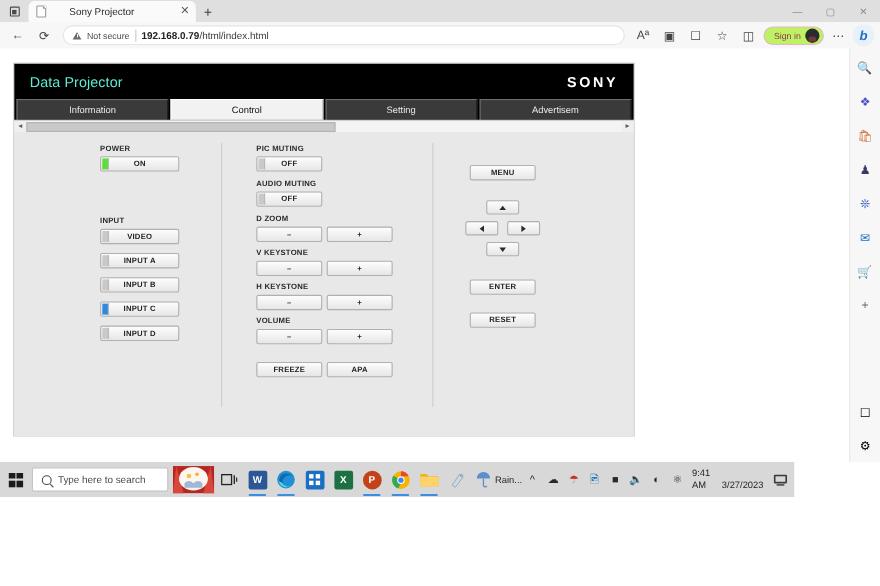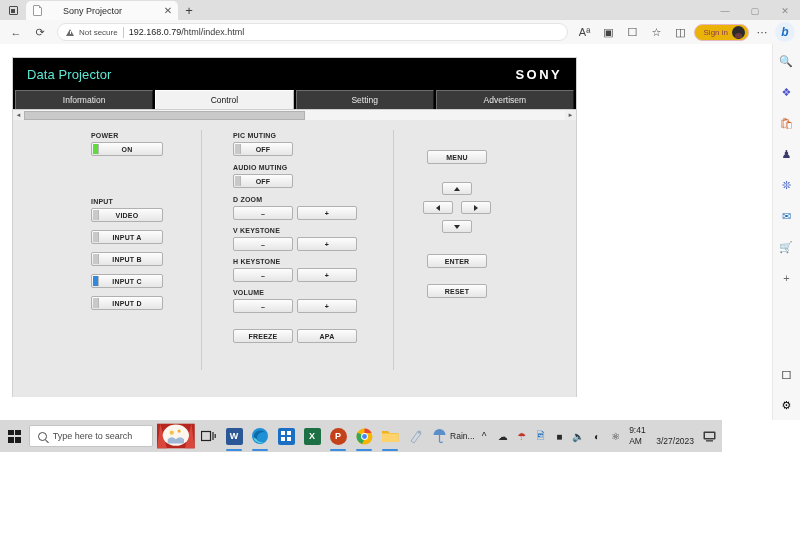--- a/index.html
+++ b/index.html
@@ -70,23 +70,23 @@
     border:1px solid #e4e4e4;
   }
   .warn-tri {
     width:0;height:0;border-left:4px solid transparent;border-right:4px solid transparent;
     border-bottom:7px solid #6b6b6b; position:relative; flex:none;
   }
   .warn-tri::after{content:"";position:absolute;left:-0.5px;top:2.5px;width:1px;height:3px;background:#fff;}
   .notsecure { font-size:8px; color:#4d4d4d; white-space:nowrap; }
   .omni-sep { width:1px; height:11px; background:#c8c8c8; }
   .url { font-size:9px; color:#3a3a3a; white-space:nowrap; }
-  .url b { font-weight:400; color:#1f1f1f;margin-top:24px; }
+  .url b { font-weight:700; color:#1f1f1f;margin-top:24px; }
   .signin {
-    height:17px; border:1px solid #e6b7c4; border-radius:9px; background:#eab308;
+    height:17px; border:1px solid #e6b7c4; border-radius:9px; background:#bef264;
     display:flex; align-items:center; padding:0 3px 0 9px; gap:4px; flex:none;
   }
   .signin-label { font-size:8px; color:#8a3a52; white-space:nowrap; }
   .avatar { width:13px;height:13px;border-radius:50%;background:#2b2b2b; flex:none; position:relative;}
   .avatar::after{content:"";position:absolute;left:3px;top:7px;width:7px;height:5px;border-radius:50% 50% 0 0;background:#6b3a3a;}
   .bing {
     width:20px;height:20px;border-radius:50%;
     background:#e8f1fb; color:#1d6fc4; font-size:12px; font-style:italic;
     display:flex;align-items:center;justify-content:center; flex:none; font-weight:700;
   }

